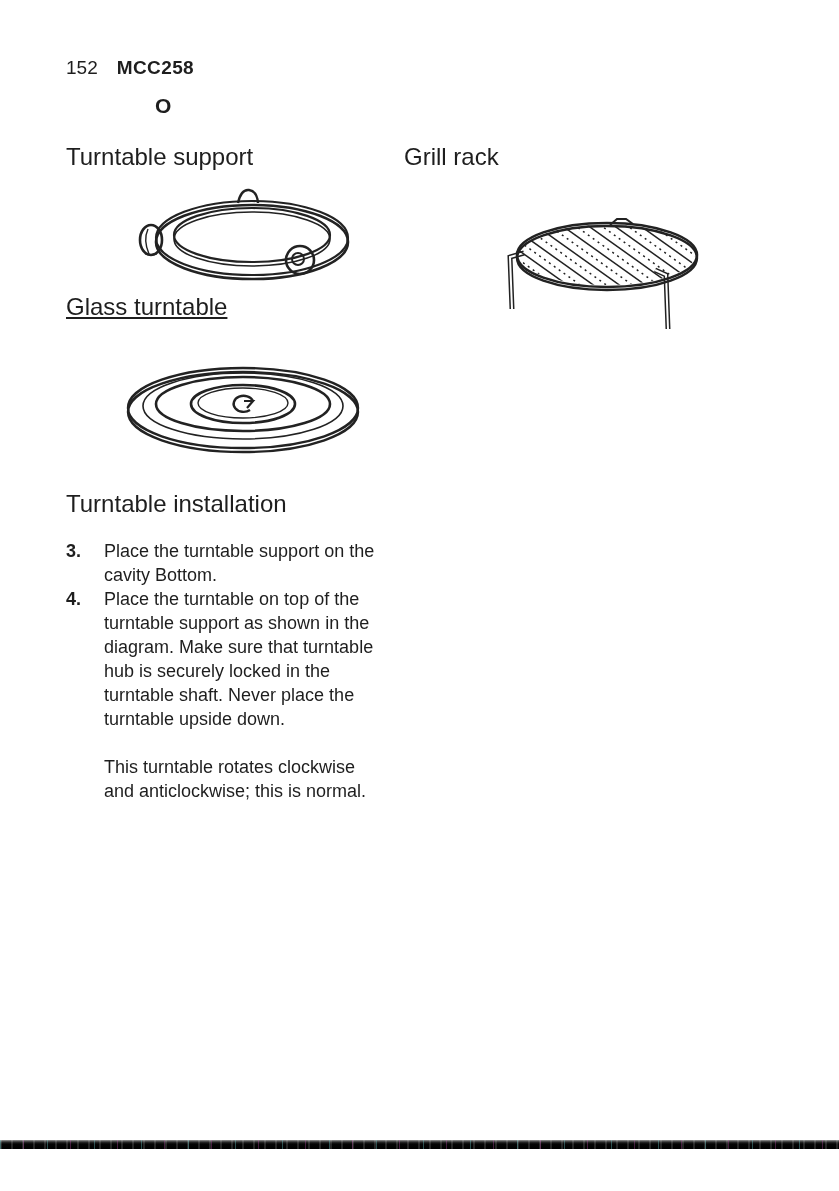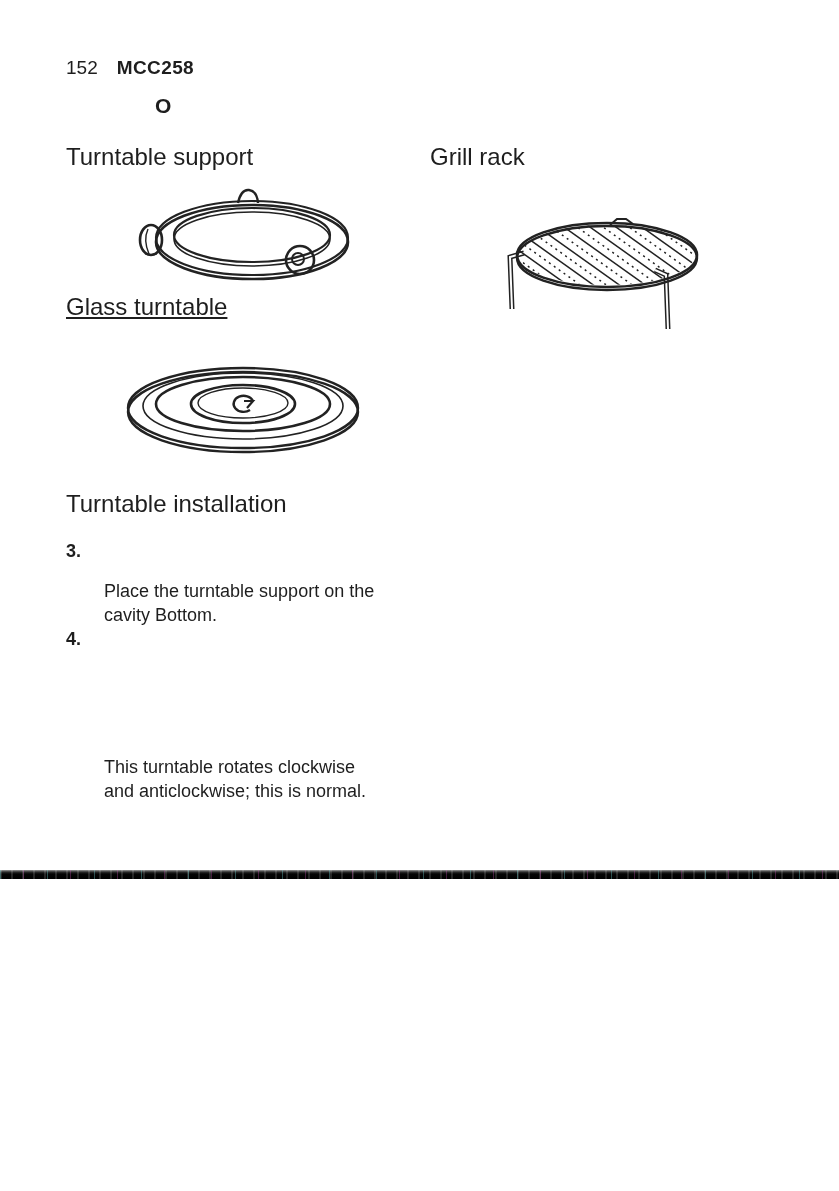--- a/index.html
+++ b/index.html
@@ -1,37 +1,37 @@
 <!DOCTYPE html>
 <html><head>
 <meta charset="utf-8">
 <style>
   html,body{margin:0;padding:0;background:#ffffff;}
   body{width:839px;height:1191px;overflow:hidden;}
   .page{
-    position:relative;width:839px;height:879px;background:#ffffff;
+    position:relative;width:839px;height:1149px;background:#ffffff;
     font-family:"Liberation Sans",sans-serif;color:#1e1e1e;
   }
   .header{position:absolute;left:66px;top:57px;font-size:19px;line-height:22px;}
   .header .model{font-weight:700;margin-left:19px;letter-spacing:.4px;}
   .stray-o{position:absolute;left:155px;top:94px;font-size:21px;font-weight:700;}
   .label{position:absolute;font-size:24px;line-height:22px;}
   .lbl-support{left:66px;top:146px;}
-  .lbl-grill{left:430px;top:146px;}
+  .lbl-grill{left:404px;top:146px;}
   .lbl-glass{left:66px;top:296px;text-decoration:underline;}
   .lbl-install{left:66px;top:493px;}
   .illus{position:absolute;}
   .illus-support{left:138px;top:183px;}
   .illus-grill{left:500px;top:208px;}
   .illus-glass{left:120px;top:352px;}
   .steps{position:absolute;left:66px;top:539px;width:370px;margin:0;padding:0;
          list-style:none;font-size:18px;line-height:24px;}
   .step{display:flex;}
   .step-num{width:38px;flex:none;font-weight:700;}
-  .step-text{white-space:pre-line;margin-top:40px;}
+  .step-text{white-space:pre-line;}
   .paras{position:absolute;left:104px;top:755px;width:370px;font-size:18px;line-height:24px;}
   .paras p{margin:0;white-space:pre-line;}
   .ink{stroke:#222;fill:none;}
   .scan-edge{
     position:absolute;left:0;bottom:0;width:839px;height:9px;
     background:
       repeating-linear-gradient(90deg, rgba(120,220,220,.35) 0 1px, transparent 1px 23px,
                                 rgba(220,90,200,.3) 23px 24px, transparent 24px 47px),
       repeating-linear-gradient(90deg, rgba(255,255,255,.14) 0 2px, transparent 2px 11px),
       linear-gradient(180deg,#9a9a9a 0,#2c2c2c 2px,#050505 4px,#000 9px);
@@ -115,20 +115,26 @@
   <div class="label lbl-install">Turntable installation</div>
 
   <ol class="steps">
     <li class="step">
       <span class="step-num">3.</span>
       <span class="step-text">Place the turntable support on the
 cavity Bottom.</span>
     </li>
     <li class="step">
       <span class="step-num">4.</span>
+      <span class="step-text">Place the turntable on top of the
+turntable support as shown in the
+diagram. Make sure that turntable
+hub is securely locked in the
+turntable shaft. Never place the
+turntable upside down.</span>
     </li>
   </ol>
 
   <div class="paras">
     <p>This turntable rotates clockwise
 and anticlockwise; this is normal.</p>
   </div>
 
   <div class="scan-edge"></div>
 </div>

